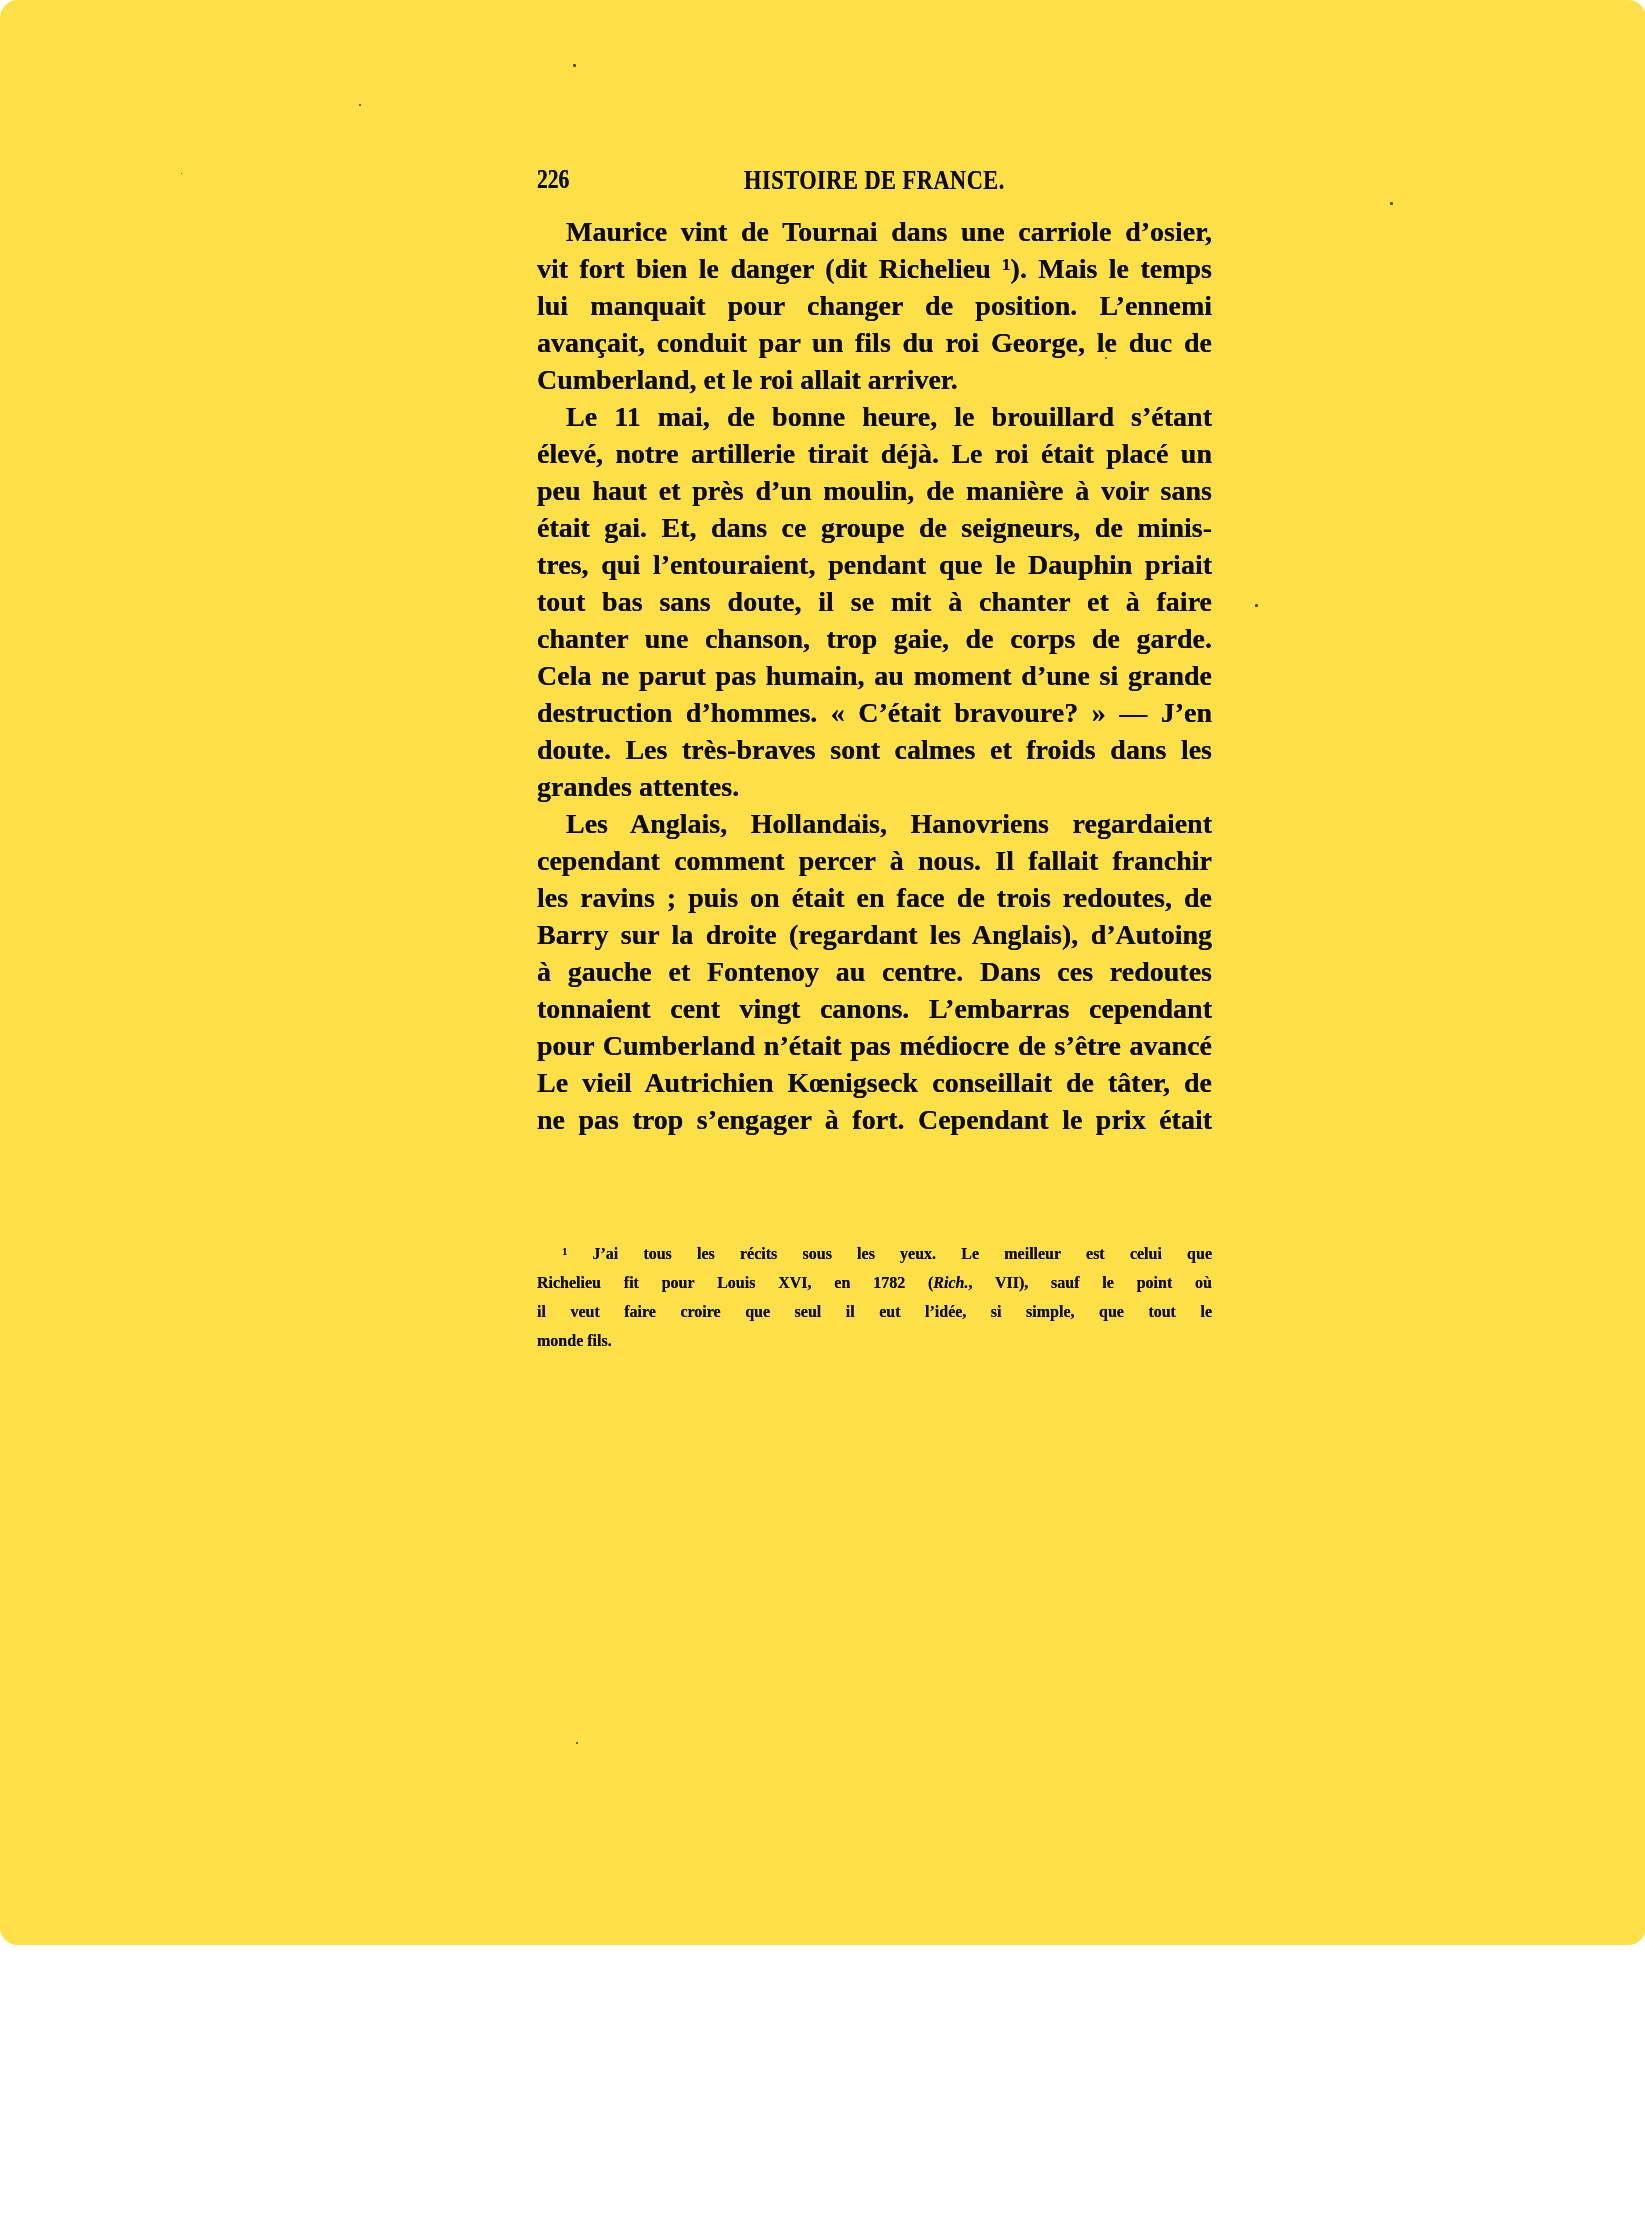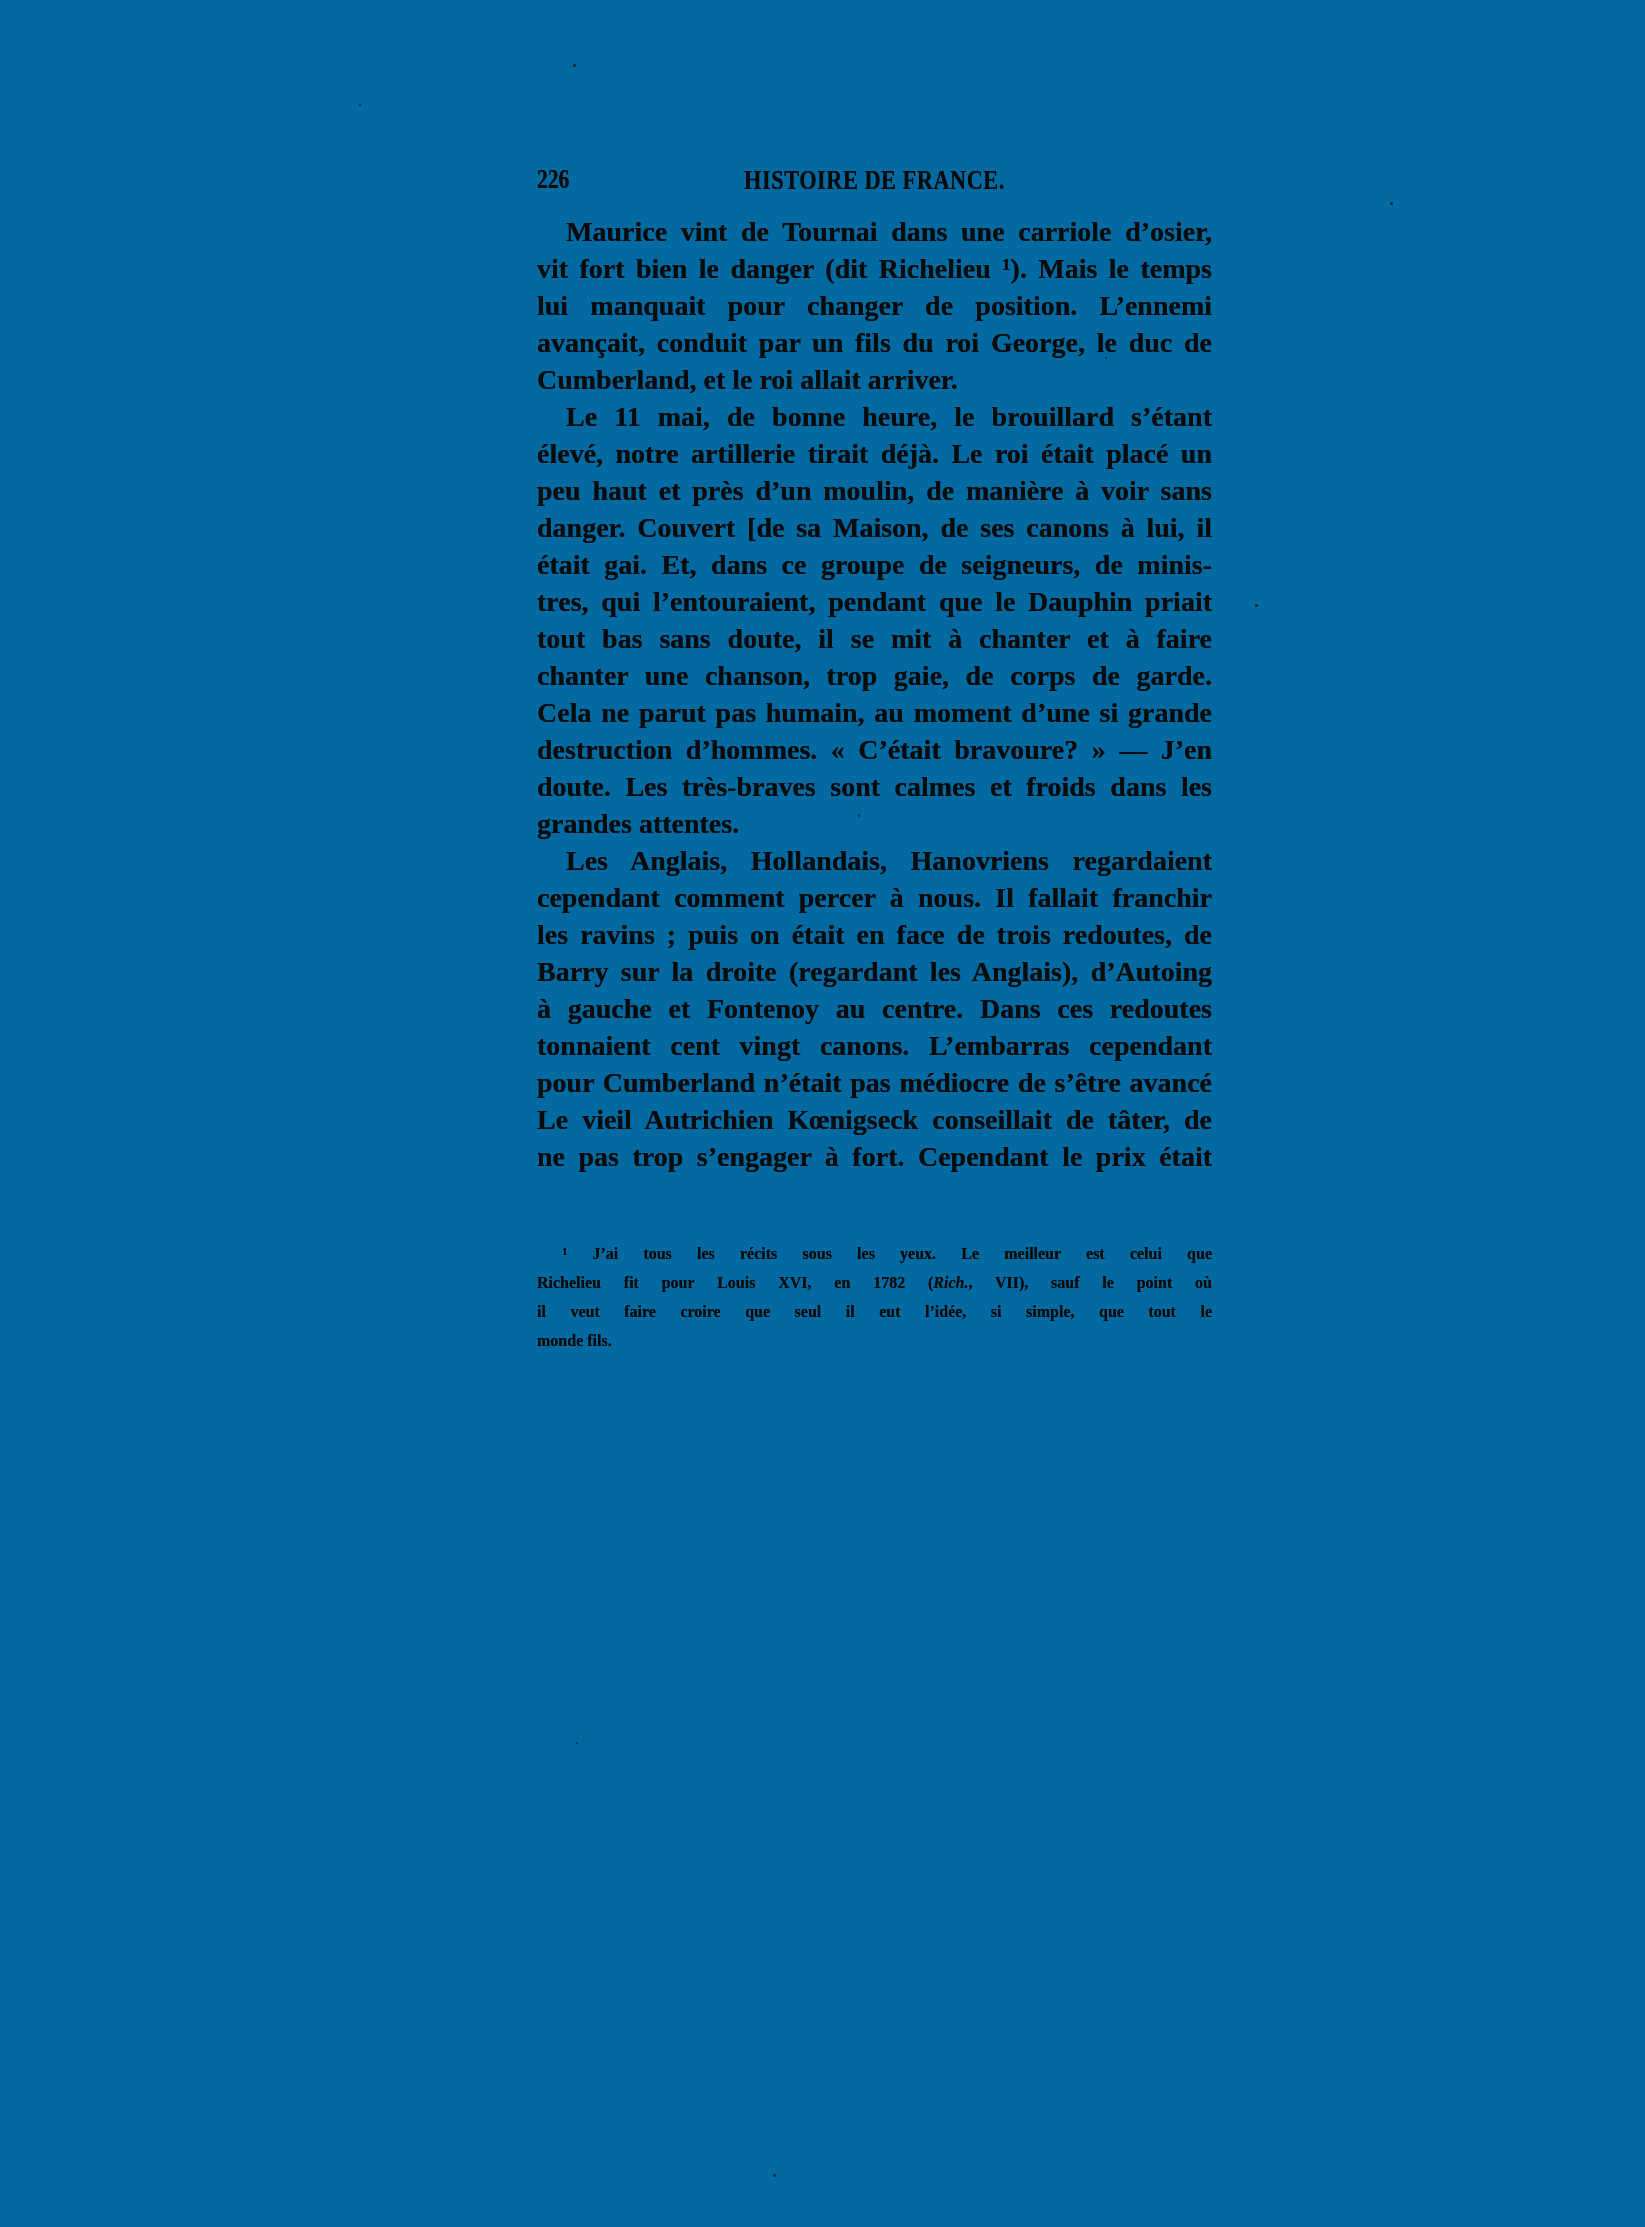--- a/index.html
+++ b/index.html
@@ -3,25 +3,26 @@
 <meta charset="utf-8">
 <style>
   html, body {
     margin: 0;
     padding: 0;
     background: #ffffff;
   }
   .page {
     position: relative;
     width: 1646px;
-    height: 2227px;
-    background: #0369a1;
+    height: 1945px;
+    background: #fde047;
     overflow: hidden;
     font-family: "Liberation Serif", "DejaVu Serif", serif;
     color: #0b0b0b;
+    border-radius: 18px;
   }
   
   .ink {
     text-shadow: 0 0 0.6px rgba(0,0,0,0.75);
   }
 
   .folio {
     position: absolute;
     left: 537px;
     top: 166px;
@@ -103,21 +104,20 @@
         <div class="line indent">Maurice vint de Tournai dans une carriole d’osier,</div>
         <div class="line">vit fort bien le danger (dit Richelieu ¹). Mais le temps</div>
         <div class="line">lui manquait pour changer de position. L’ennemi</div>
         <div class="line">avançait, conduit par un fils du roi George, le duc de</div>
         <div class="line end">Cumberland, et le roi allait arriver.</div>
       </div>
       <div>
         <div class="line indent">Le 11 mai, de bonne heure, le brouillard s’étant</div>
         <div class="line">élevé, notre artillerie tirait déjà. Le roi était placé un</div>
         <div class="line">peu haut et près d’un moulin, de manière à voir sans</div>
-        <div class="line">danger. Couvert [de sa Maison, de ses canons à lui, il</div>
         <div class="line">était gai. Et, dans ce groupe de seigneurs, de minis-</div>
         <div class="line">tres, qui l’entouraient, pendant que le Dauphin priait</div>
         <div class="line">tout bas sans doute, il se mit à chanter et à faire</div>
         <div class="line">chanter une chanson, trop gaie, de corps de garde.</div>
         <div class="line">Cela ne parut pas humain, au moment d’une si grande</div>
         <div class="line">destruction d’hommes. « C’était bravoure? » — J’en</div>
         <div class="line">doute. Les très-braves sont calmes et froids dans les</div>
         <div class="line end">grandes attentes.</div>
       </div>
       <div>

